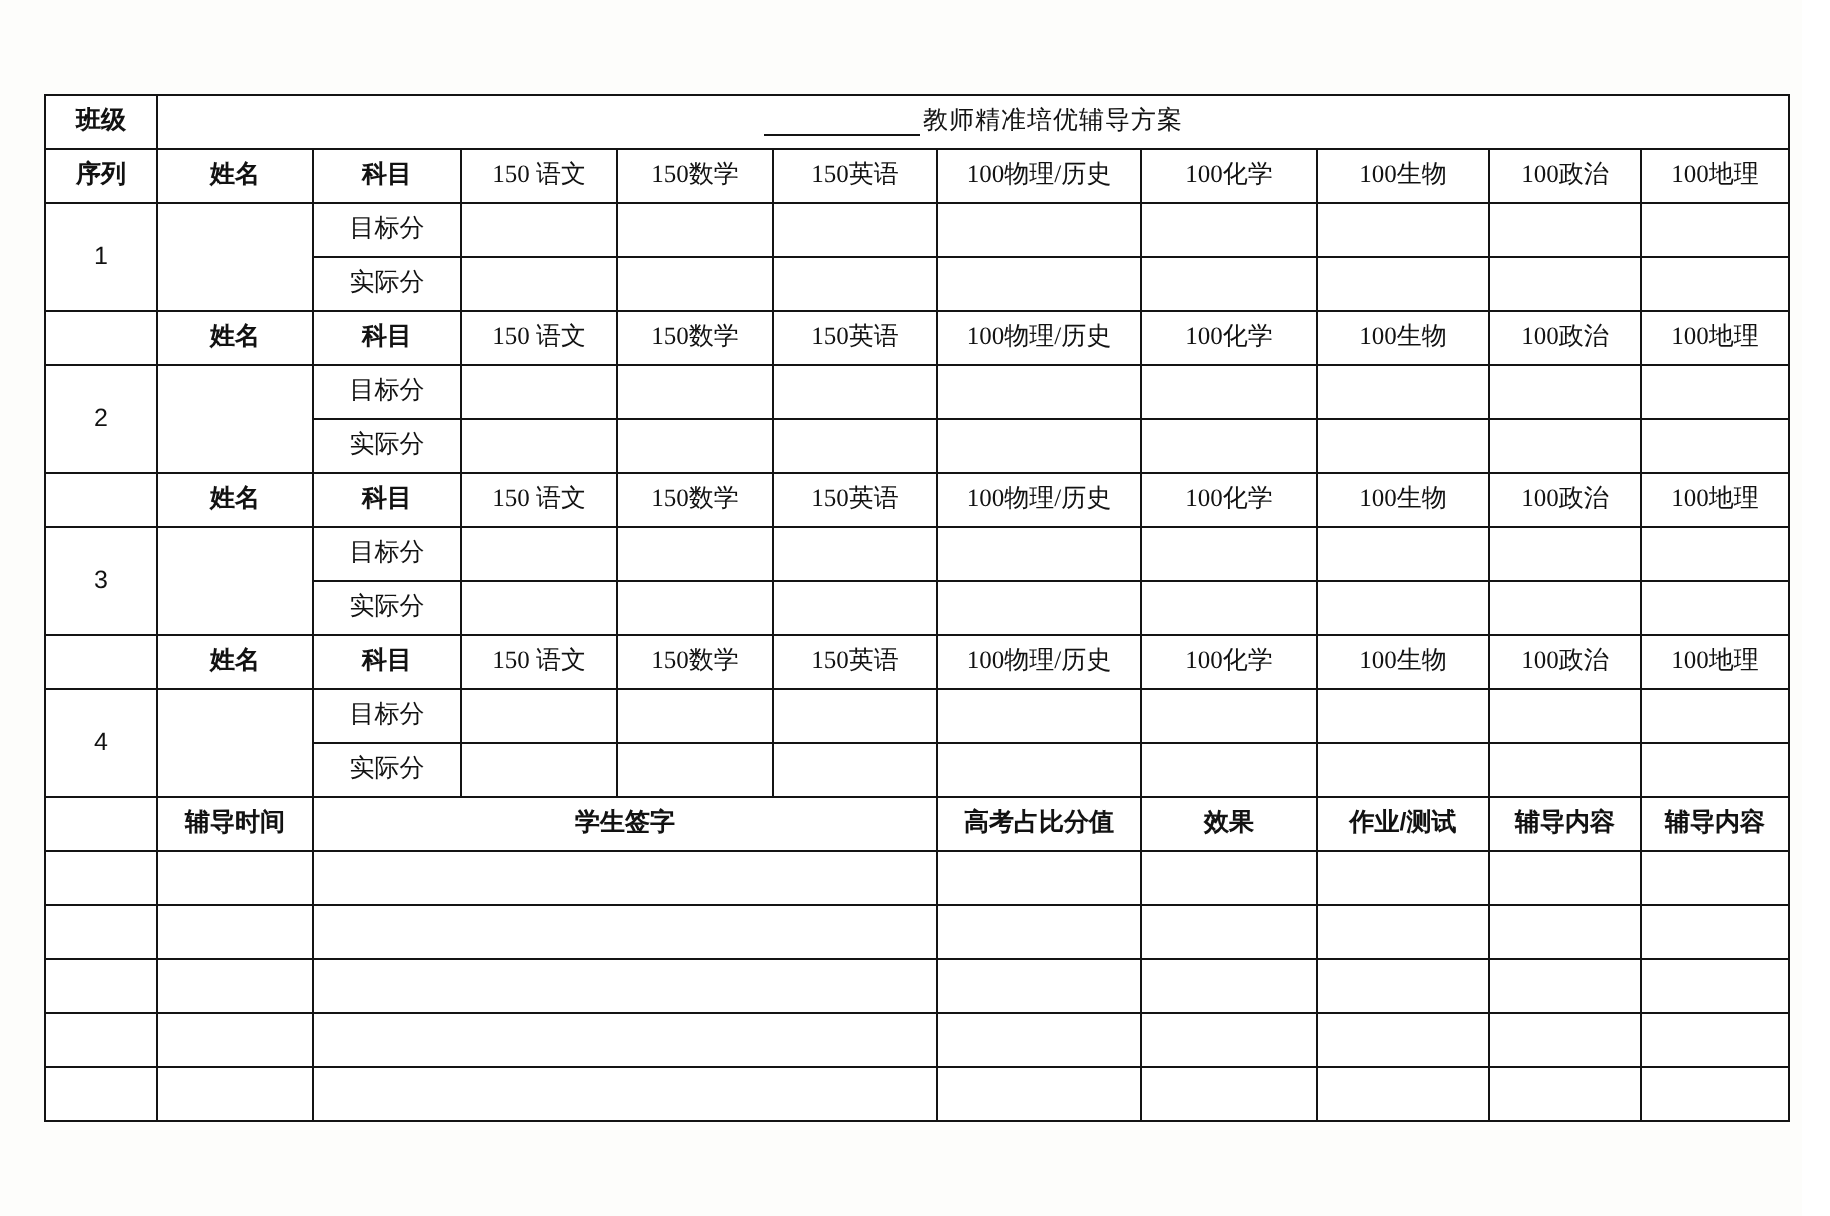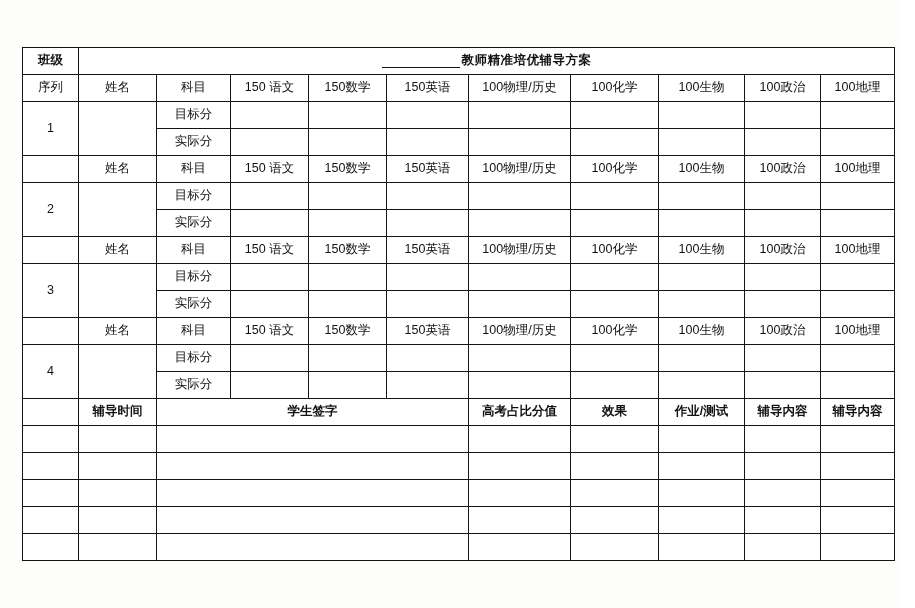--- a/index.html
+++ b/index.html
@@ -37,40 +37,41 @@
     height: 26px;
     padding: 0 2px;
     font-size: 12.5px;
     text-align: center;
     vertical-align: middle;
     line-height: 1.1;
     color: #121212;
   }
   td.title {
     font-size: 15px;
-    font-weight: bold;
+    font-weight: normal;
     letter-spacing: 0.5px;
     height: 30px;
   }
   td.classcell {
     font-weight: bold;
     font-size: 14px;
   }
   td.hdr {
-    font-weight: normal;
+    font-weight: bold;
     font-size: 13px;
   }
   td.seq {
     font-size: 13px;
   }
   td.label {
     font-size: 13px;
   }
   td.subject {
     font-size: 12.5px;
+    font-family: Liberation Serif, serif;
   }
   td.blank {
     height: 27px;
   }
   td.footer-hdr {
     font-weight: bold;
     font-size: 13px;
   }
   .title-inner {
     display: inline-block;

